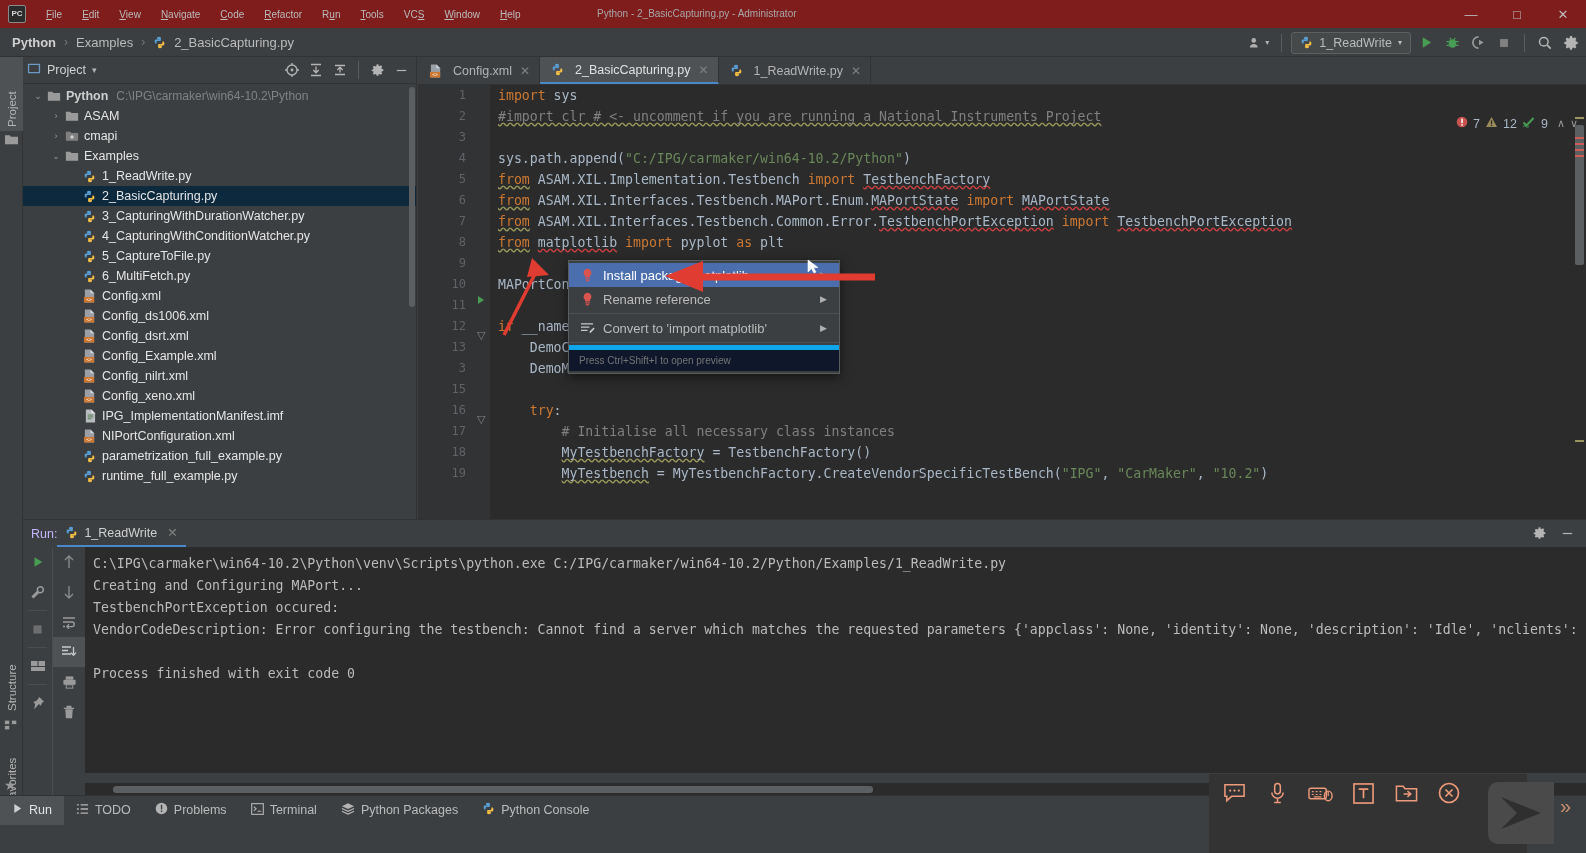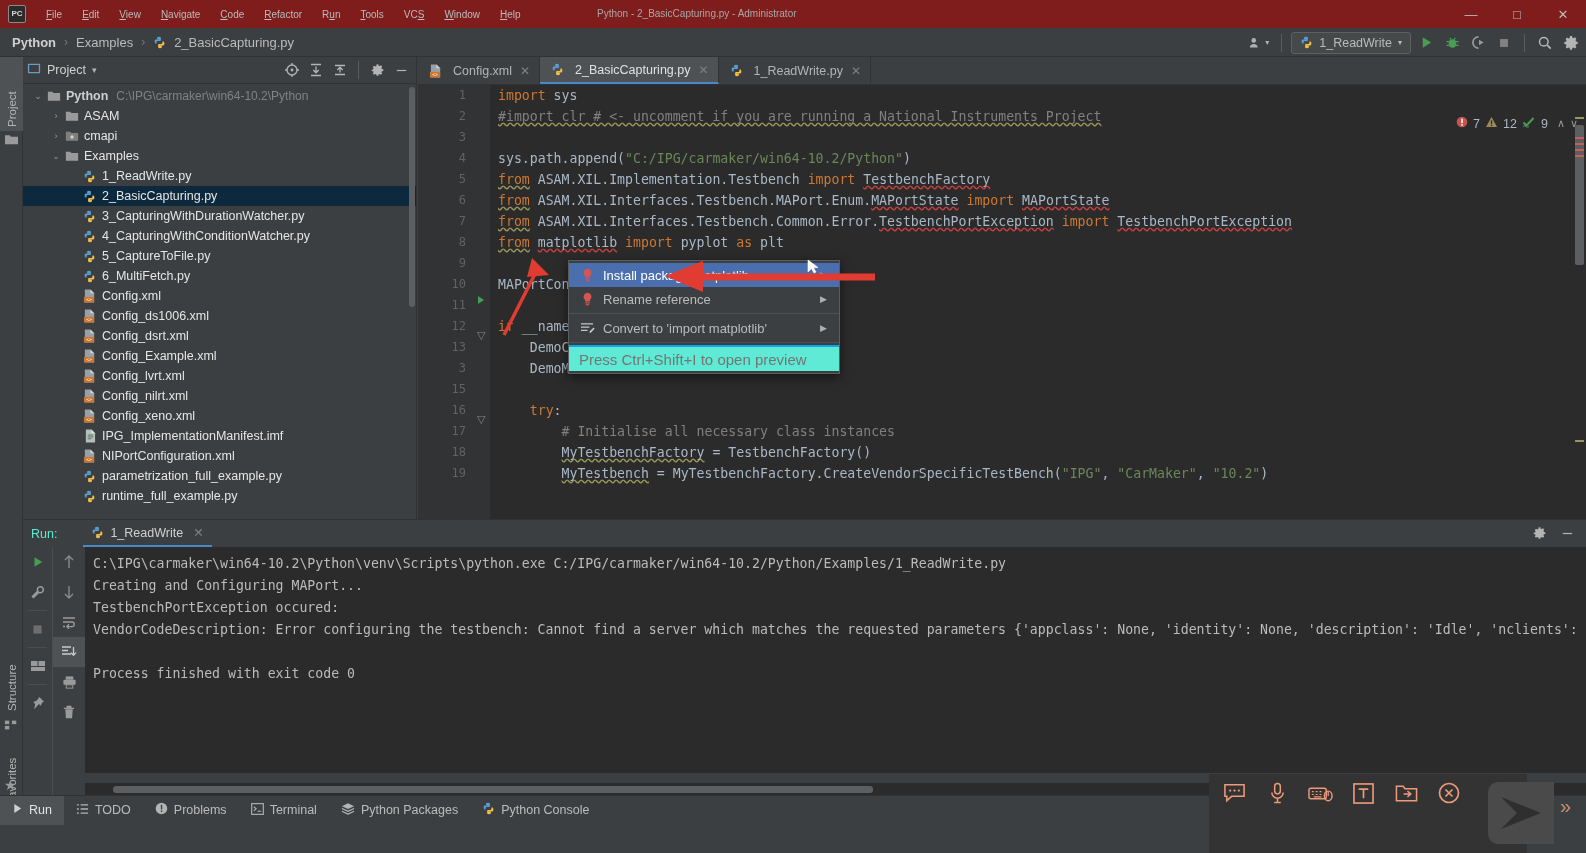--- a/index.html
+++ b/index.html
@@ -153,30 +153,30 @@
   .ctxitem {
     height: 24px; display: flex; align-items: center; gap: 8px; padding: 0 10px;
     font-size: 13px; color: #bbbbbb; position: relative;
   }
   .ctxitem.sel { background: #4b6eaf; color: #ffffff; }
   .ctxitem .ci { width: 16px; display: flex; align-items: center; justify-content: center; }
   .ctxitem .chev { position: absolute; right: 12px; color: #b0b0b0; font-size: 9px; }
   .ctxsep { height: 1px; background: #4f5254; margin: 2px 0; }
   .ctxhint {
     height: 26px; display: flex; align-items: center; padding: 0 10px;
-    font-size: 15px; color: #757575; background: #5eead4; border-top: 2px solid #0ea5e9;
+    font-size: 10px; color: #757575; background: #0f172a; border-top: 5px solid #0ea5e9;
   }
 
   
   .annot { position: absolute; z-index: 60; pointer-events: none; }
 
   
   .runpanel { position: absolute; left: 23px; top: 519px; width: 1563px; height: 276px; background: #3c3f41; border-top: 1px solid #323232; }
   .run-header { height: 27px; display: flex; align-items: center; padding-left: 8px; }
-  .run-label { font-size: 12.5px; color: #5eead4; margin-right: 26px; }
+  .run-label { font-size: 12.5px; color: #c4b5fd; margin-right: 0; }
   .run-tab {
     display: flex; align-items: center; gap: 6px; height: 27px; padding: 0 8px;
     font-size: 12.5px; color: #d0d0d0; border-bottom: 2px solid #4a88c7;
   }
   .run-tab .x { color: #808080; margin-left: 4px; }
   .run-header-right { margin-left: auto; display: flex; align-items: center; gap: 6px; padding-right: 8px; }
   .run-side { position: absolute; left: 0; top: 27px; width: 29px; bottom: 0; background: #3c3f41; }
   .run-side2 { position: absolute; left: 29px; top: 27px; width: 33px; bottom: 0; background: #3c3f41; border-left: 1px solid #4a4d4e; }
   .sidebtn { height: 30px; display: flex; align-items: center; justify-content: center; color: #9a9a9a; }
   .sidebtn.on { background: #4e5254; }
@@ -544,33 +544,20 @@
           <span class="arrow"></span>
           <span class="ticon">
             <svg width="13" height="14" viewBox="0 0 14 15">
               <path d="M2 0.5h6l4 4v10H2z" fill="#9aa0a6"></path>
               <path d="M8 0.5l4 4H8z" fill="#cfd4d8"></path>
               <rect x="1" y="8.5" width="11" height="6" fill="#cc7832"></rect>
               <text x="6.5" y="13.2" font-size="5" fill="#fff" text-anchor="middle" font-family="DejaVu Sans Mono, monospace">&lt;&gt;</text>
             </svg>
           </span>
           <span class="tname">Config_Example.xml</span>
-        </div>
-        <div class="trow">
-          <span style="width:44px"></span>
-          <span class="arrow"></span>
-          <span class="ticon">
-            <svg width="13" height="14" viewBox="0 0 14 15">
-              <path d="M2 0.5h6l4 4v10H2z" fill="#9aa0a6"></path>
-              <path d="M8 0.5l4 4H8z" fill="#cfd4d8"></path>
-              <rect x="1" y="8.5" width="11" height="6" fill="#cc7832"></rect>
-              <text x="6.5" y="13.2" font-size="5" fill="#fff" text-anchor="middle" font-family="DejaVu Sans Mono, monospace">&lt;&gt;</text>
-            </svg>
-          </span>
-          <span class="tname">Config_lvrt.xml</span>
         </div>
         <div class="trow">
           <span style="width:44px"></span>
           <span class="arrow"></span>
           <span class="ticon">
             <svg width="13" height="14" viewBox="0 0 14 15">
               <path d="M2 0.5h6l4 4v10H2z" fill="#9aa0a6"></path>
               <path d="M8 0.5l4 4H8z" fill="#cfd4d8"></path>
               <rect x="1" y="8.5" width="11" height="6" fill="#cc7832"></rect>
               <text x="6.5" y="13.2" font-size="5" fill="#fff" text-anchor="middle" font-family="DejaVu Sans Mono, monospace">&lt;&gt;</text>

